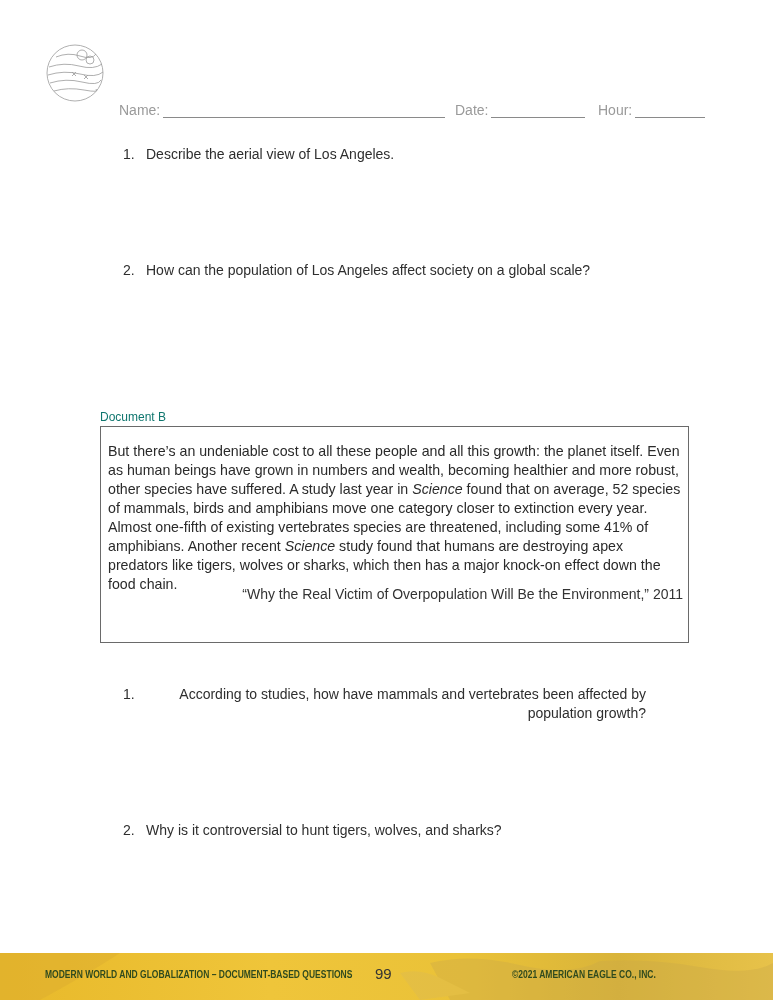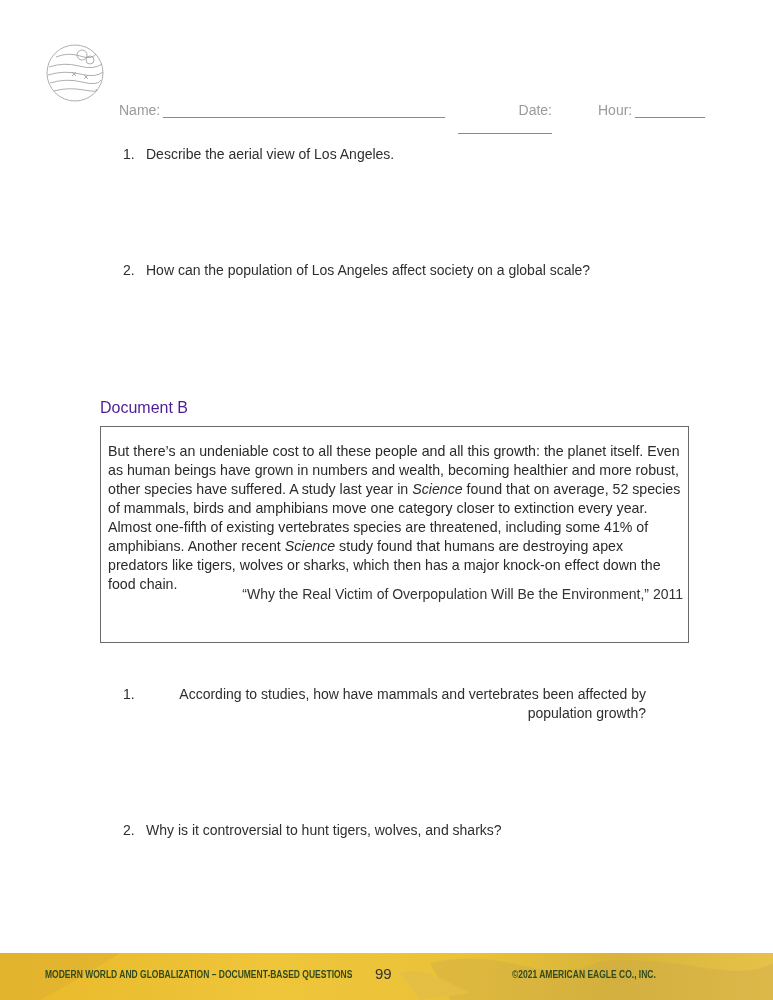--- a/index.html
+++ b/index.html
@@ -6,21 +6,21 @@
   body { width:773px; height:1000px; position:relative; background:#fff; overflow:hidden;
          font-family:"Liberation Sans", sans-serif; color:#2b2b2b; }
   .logo { position:absolute; left:44px; top:42px; width:62px; height:62px; }
   .header-row { position:absolute; top:100px; left:100px; width:590px; height:22px;
                 font-size:14px; color:#9a9a9a; font-weight:300;margin-left:19px; }
   .hfield { position:absolute; top:2px; display:flex; align-items:flex-end; }
   .hline { border-bottom:1px solid #8a8a8a; height:15px; margin-left:3px; }
   .q { position:absolute; left:123px; font-size:14px; color:#2e2e2e; display:flex; line-height:19px; }
   .q .num { width:23px; flex:none; }
   .q .txt { width:520px; }
-  .doc-title { position:absolute; left:100px; top:399px; font-size:16px; color:#4c1d95; }
+  .doc-title { position:absolute; left:100px; top:410px; font-size:12px; color:#0f766e; }
   .doc-box { position:absolute; left:100px; top:426px; width:589px; height:217px;
              border:1px solid #6a6a6a; box-sizing:border-box; }
   .doc-text { position:absolute; left:7px; top:15px; width:575px; font-size:14.2px;
               line-height:19px; color:#2a2a2a; }
   .cite { position:absolute; right:5px; top:160px; text-align:right; font-size:14px;
           line-height:14px; color:#333; }
   .footer { position:absolute; left:0; top:953px; width:773px; height:47px;
             background: linear-gradient(90deg,#e8b92a 0%,#efc53a 35%,#eac238 60%,#d9b43a 80%,#e7c24a 100%); }
   .footer .map { position:absolute; left:0; top:0; width:773px; height:47px; opacity:.35; }
   .f-left { position:absolute; left:45px; top:16px; font-size:10px; font-weight:bold;
@@ -44,21 +44,21 @@
     <circle cx="46" cy="18" r="4"></circle>
     <path d="M28 30 l4 4 M32 30 l-4 4 M40 33 l4 4 M44 33 l-4 4"></path>
   </g>
 </svg>
 
 <div class="header-row">
   <div class="hfield" style="left:0;">
     <span>Name:</span>
     <span class="hline" style="width:282px;"></span>
   </div>
-  <div class="hfield" style="left:336px;flex-direction:column;">
+  <div class="hfield" style="left:336px;">
     <span>Date:</span>
     <span class="hline" style="width:94px;"></span>
   </div>
   <div class="hfield" style="left:479px;">
     <span>Hour:</span>
     <span class="hline" style="width:70px;"></span>
   </div>
 </div>
 
 <div class="q" style="top:145px;">

